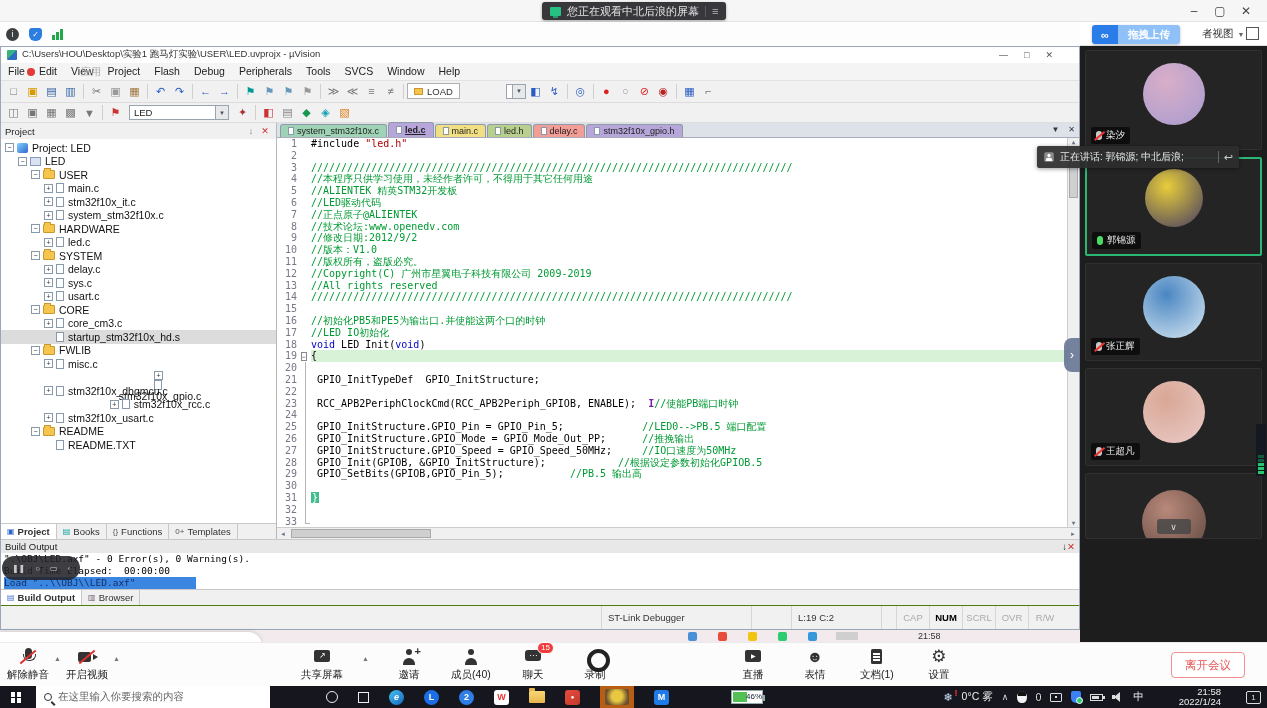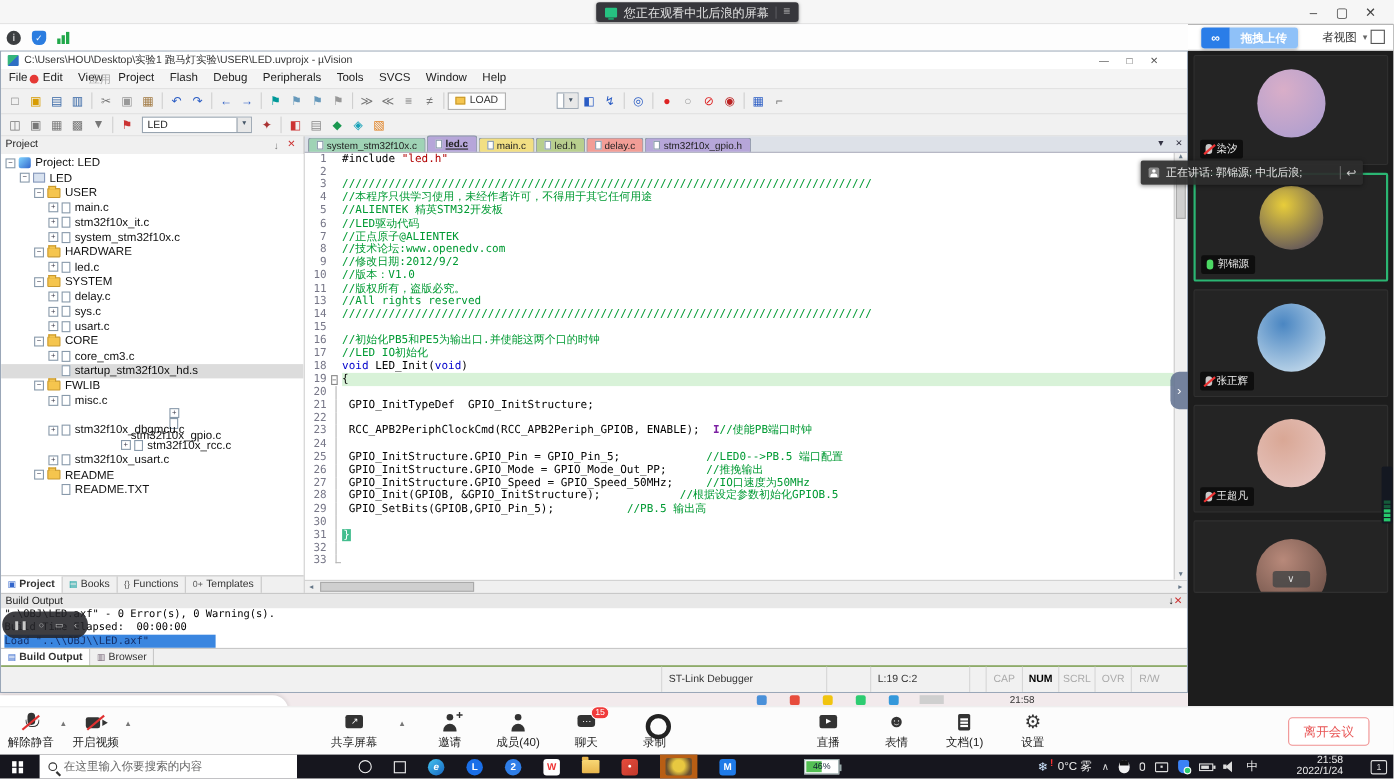--- a/index.html
+++ b/index.html
@@ -190,21 +190,21 @@
   .sicon{width:15px;height:15px;border-radius:3px;color:#fff;font-size:9px;font-weight:bold;display:flex;align-items:center;justify-content:center}
   .tfolder{width:16px;height:12px;background:linear-gradient(#f8d775,#e8b64c);border-radius:1px;position:relative}
   .tfolder::before{content:'';position:absolute;left:0;top:-3px;width:6px;height:3px;background:#e8b64c;border-radius:1px 1px 0 0}
   .cortana{width:12px;height:12px;border:1.5px solid #eee;border-radius:50%}
   .taskview{width:11px;height:11px;border:1.5px solid #eee;position:relative}
   .meeting-active{width:34px;height:22px;background:#b85e14;display:flex;align-items:center;justify-content:center}
   .meeting-active i{width:24px;height:16px;border-radius:2px;background:radial-gradient(circle at 50% 45%,#e8c840 35%,#6a5030 75%)}
   .batt-widget{position:relative;width:32px;height:14px;border:1px solid #9aa;background:#fff;margin-left:62px;flex:none}
   .batt-widget::after{content:'';position:absolute;right:-3px;top:4px;width:2px;height:6px;background:#9aa}
   .batt-fill{position:absolute;left:1px;top:1px;bottom:1px;width:46%;background:#54c054}
-  .batt-txt{position:absolute;left:0;right:0;top:1px;text-align:center;font-size:8px;color:#123}
+  .batt-txt{position:absolute;left:0;right:0;top:1px;text-align:right;font-size:8px;color:#123}
   .tray{margin-left:auto;margin-right:6px;display:flex;align-items:center;gap:9px;color:#eee;font-size:10.5px}
   .wx{position:relative;font-size:11px;color:#cfe6ff}
   .wx b{position:absolute;right:-5px;top:-3px;color:#f33;font-size:9px}
   .caretup{color:#ddd;font-size:9px}
   .qq{width:10px;height:12px;background:#f2f2f2;border-radius:50% 50% 45% 45%;position:relative}
   .qq::before{content:'';position:absolute;left:1px;top:0;width:8px;height:5px;background:#111;border-radius:50% 50% 0 0}
   .tmic{width:5px;height:8px;border:1.5px solid #ddd;border-radius:2.5px}
   .trem{width:12px;height:9px;border:1.5px solid #ddd;border-radius:1px;position:relative}
   .trem::after{content:'';position:absolute;left:4px;top:2px;width:2px;height:2px;background:#ddd}
   .tshield{width:10px;height:12px;background:#3b82f6;border-radius:2px 2px 5px 5px;position:relative}
@@ -523,20 +523,21 @@
                 <div class="cl"><span class="ln">2</span><span class="fold"></span><span class="ct"></span></div>
                 <div class="cl"><span class="ln">3</span><span class="fold"></span><span class="ct"><span class="cm">////////////////////////////////////////////////////////////////////////////////</span></span></div>
                 <div class="cl"><span class="ln">4</span><span class="fold"></span><span class="ct"><span class="cm">//本程序只供学习使用，未经作者许可，不得用于其它任何用途</span></span></div>
                 <div class="cl"><span class="ln">5</span><span class="fold"></span><span class="ct"><span class="cm">//ALIENTEK 精英STM32开发板</span></span></div>
                 <div class="cl"><span class="ln">6</span><span class="fold"></span><span class="ct"><span class="cm">//LED驱动代码</span></span></div>
                 <div class="cl"><span class="ln">7</span><span class="fold"></span><span class="ct"><span class="cm">//正点原子@ALIENTEK</span></span></div>
                 <div class="cl"><span class="ln">8</span><span class="fold"></span><span class="ct"><span class="cm">//技术论坛:www.openedv.com</span></span></div>
                 <div class="cl"><span class="ln">9</span><span class="fold"></span><span class="ct"><span class="cm">//修改日期:2012/9/2</span></span></div>
                 <div class="cl"><span class="ln">10</span><span class="fold"></span><span class="ct"><span class="cm">//版本：V1.0</span></span></div>
                 <div class="cl"><span class="ln">11</span><span class="fold"></span><span class="ct"><span class="cm">//版权所有，盗版必究。</span></span></div>
+                <div class="cl"><span class="ln">12</span><span class="fold"></span><span class="ct"><span class="cm">//Copyright(C) 广州市星翼电子科技有限公司 2009-2019</span></span></div>
                 <div class="cl"><span class="ln">13</span><span class="fold"></span><span class="ct"><span class="cm">//All rights reserved</span></span></div>
                 <div class="cl"><span class="ln">14</span><span class="fold"></span><span class="ct"><span class="cm">////////////////////////////////////////////////////////////////////////////////</span></span></div>
                 <div class="cl"><span class="ln">15</span><span class="fold"></span><span class="ct"></span></div>
                 <div class="cl"><span class="ln">16</span><span class="fold"></span><span class="ct"><span class="cm">//初始化PB5和PE5为输出口.并使能这两个口的时钟</span></span></div>
                 <div class="cl"><span class="ln">17</span><span class="fold"></span><span class="ct"><span class="cm">//LED IO初始化</span></span></div>
                 <div class="cl"><span class="ln">18</span><span class="fold"></span><span class="ct"><span class="kw">void</span><span class="pl"> LED_Init(</span><span class="kw">void</span><span class="pl">)</span></span></div>
                 <div class="cl h"><span class="ln">19</span><span class="fold"><span class="fm">−</span></span><span class="ct"><span class="pl">{</span></span></div>
                 <div class="cl"><span class="ln">20</span><span class="fold fl"></span><span class="ct"></span></div>
                 <div class="cl"><span class="ln">21</span><span class="fold fl"></span><span class="ct"><span class="pl"> GPIO_InitTypeDef  GPIO_InitStructure;</span></span></div>
                 <div class="cl"><span class="ln">22</span><span class="fold fl"></span><span class="ct"></span></div>

